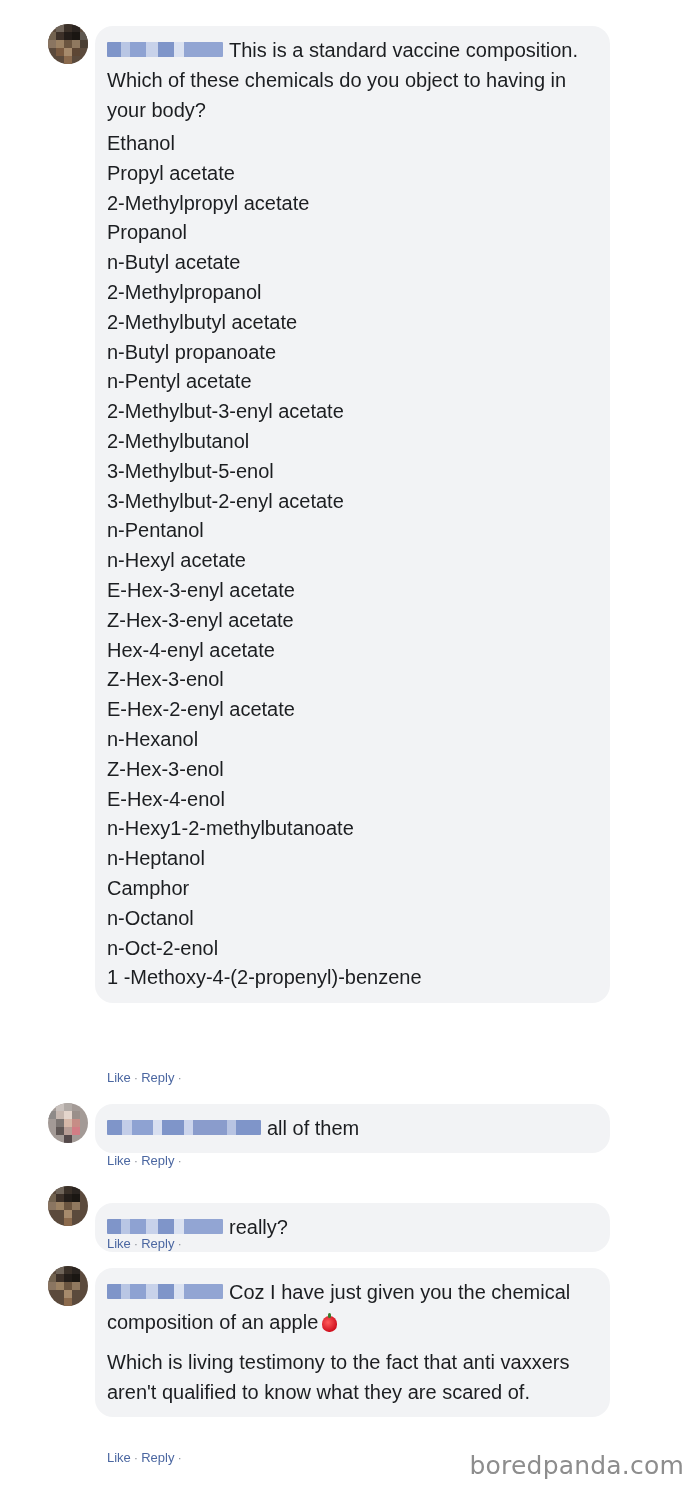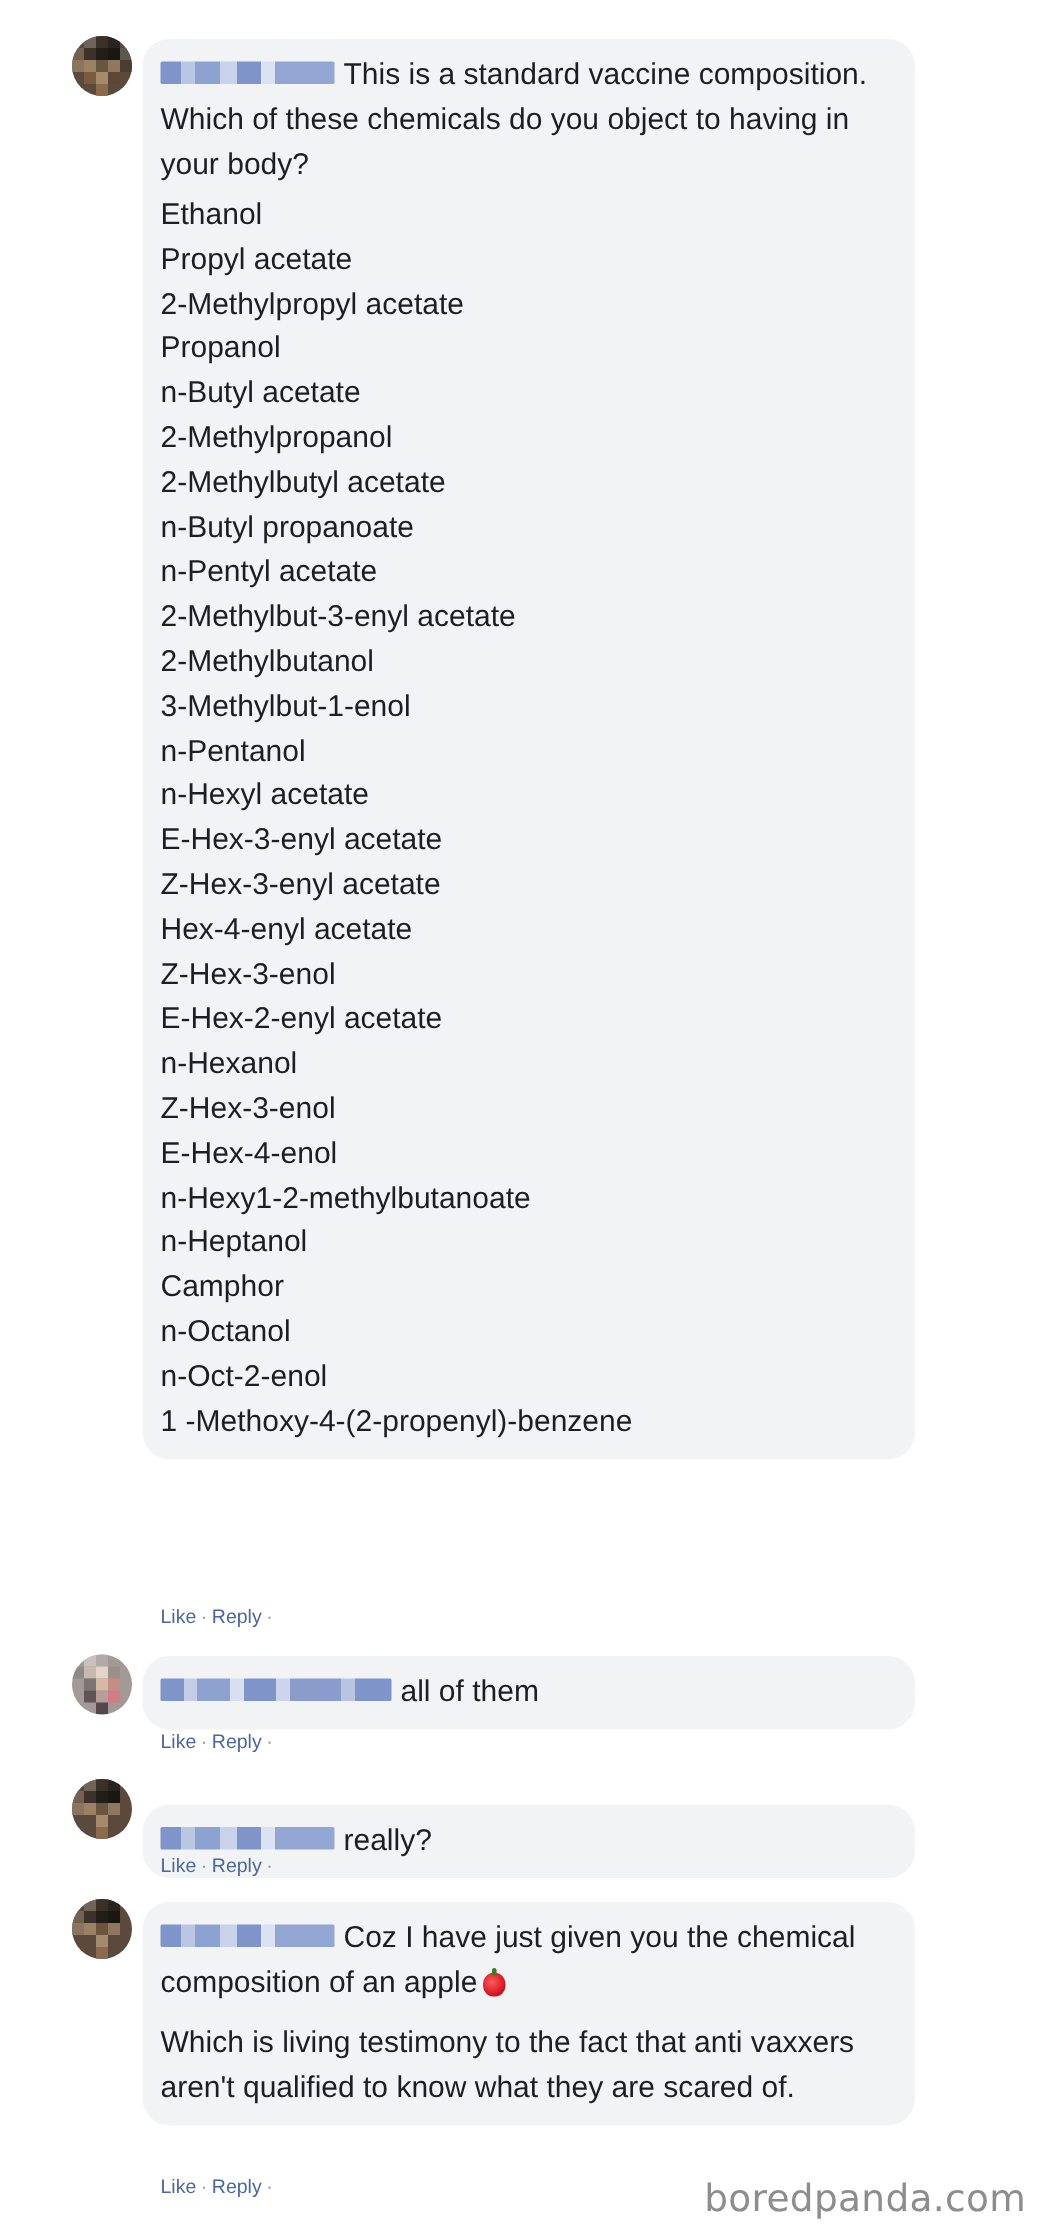--- a/index.html
+++ b/index.html
@@ -84,21 +84,22 @@
       <span class="chem">Propyl acetate</span>
       <span class="chem">2-Methylpropyl acetate</span>
       <span class="chem">Propanol</span>
       <span class="chem">n-Butyl acetate</span>
       <span class="chem">2-Methylpropanol</span>
       <span class="chem">2-Methylbutyl acetate</span>
       <span class="chem">n-Butyl propanoate</span>
       <span class="chem">n-Pentyl acetate</span>
       <span class="chem">2-Methylbut-3-enyl acetate</span>
       <span class="chem">2-Methylbutanol</span>
-      <span class="chem">3-Methylbut-1-enol</span>
+      <span class="chem">3-Methylbut-5-enol</span>
+      <span class="chem">3-Methylbut-2-enyl acetate</span>
       <span class="chem">n-Pentanol</span>
       <span class="chem">n-Hexyl acetate</span>
       <span class="chem">E-Hex-3-enyl acetate</span>
       <span class="chem">Z-Hex-3-enyl acetate</span>
       <span class="chem">Hex-4-enyl acetate</span>
       <span class="chem">Z-Hex-3-enol</span>
       <span class="chem">E-Hex-2-enyl acetate</span>
       <span class="chem">n-Hexanol</span>
       <span class="chem">Z-Hex-3-enol</span>
       <span class="chem">E-Hex-4-enol</span>

